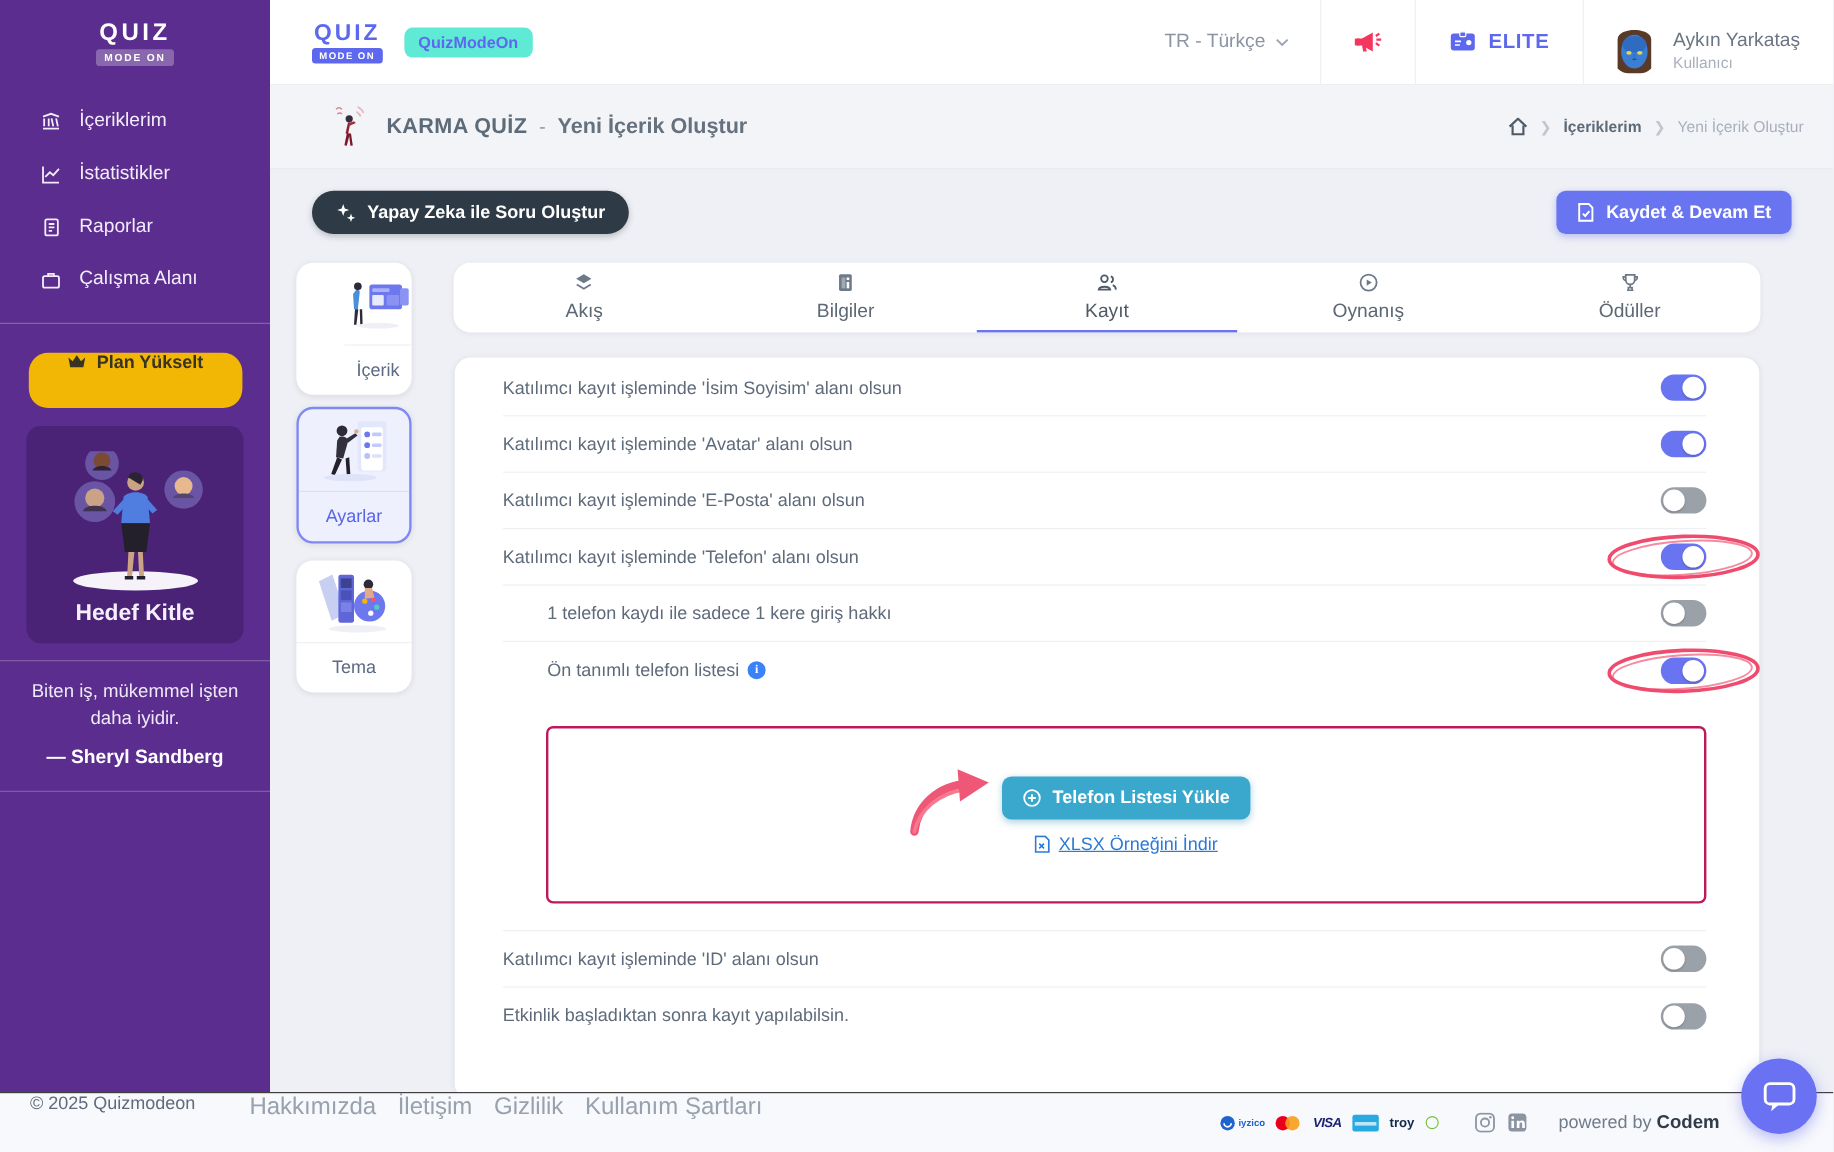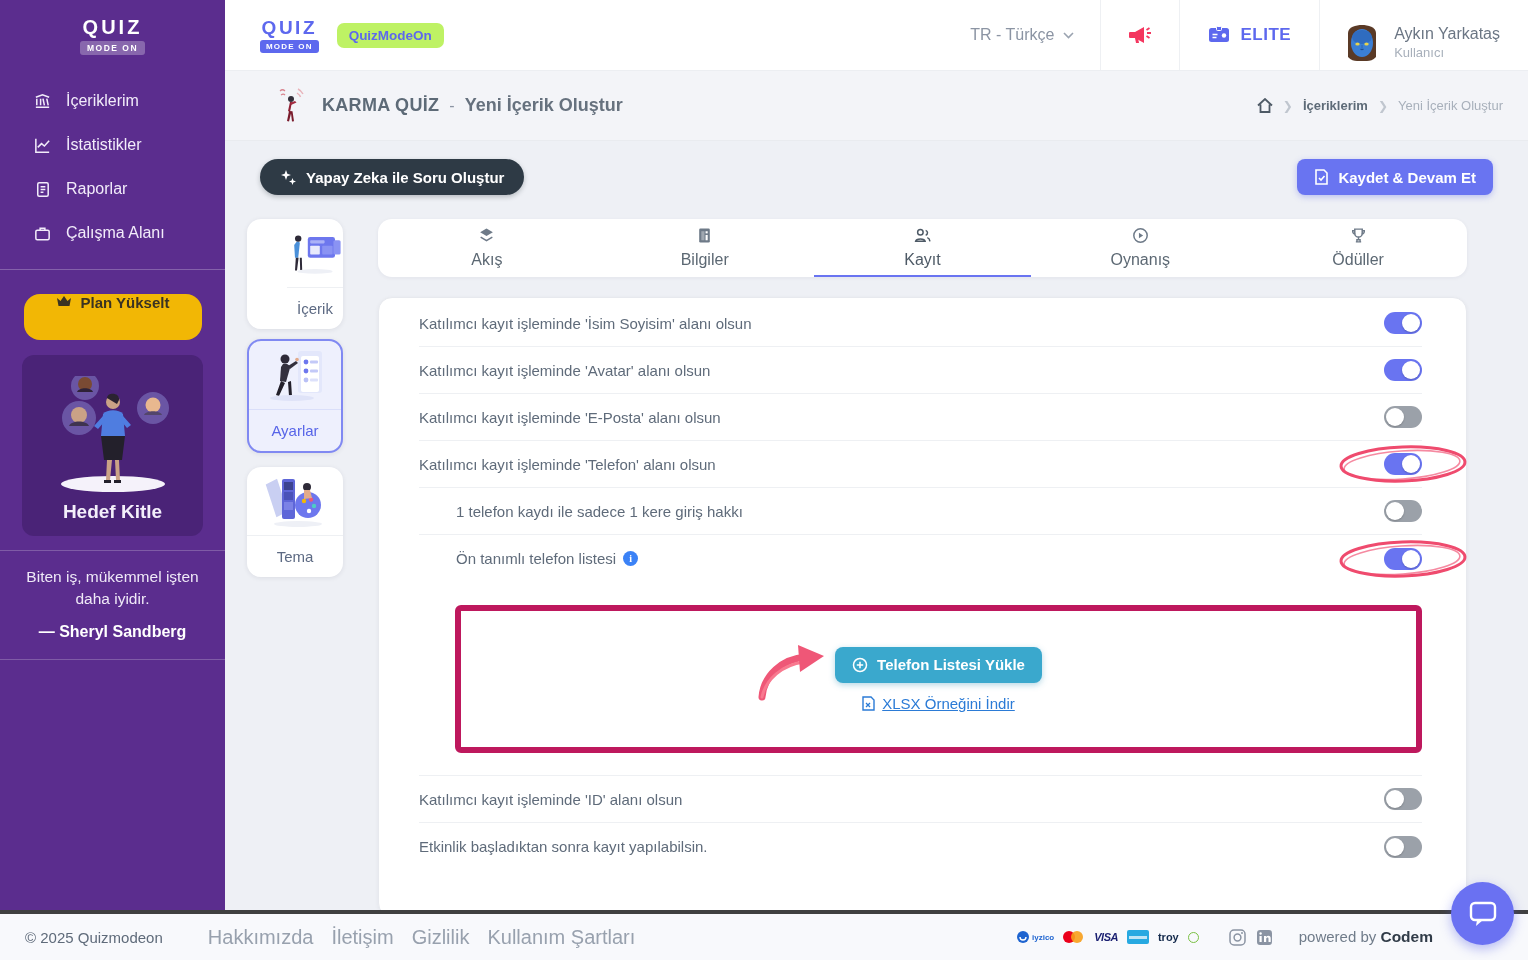--- a/index.html
+++ b/index.html
@@ -24,21 +24,21 @@
   .quote-author { margin-top:12px; font-size:16px; font-weight:bold; color:#ffffff; }
 
   
   .main { flex:1; display:flex; flex-direction:column; min-width:0; }
 
   .topbar { height:71px; background:#fff; border-bottom:1px solid #eceef2; display:flex; align-items:stretch; justify-content:space-between; flex-shrink:0; }
   .brand-cluster { display:flex; align-items:center; gap:18px; padding-left:35px; }
   .hlogo { display:flex; flex-direction:column; align-items:center; gap:1px; }
   .hlogo .q1 { color:#5d68ee; font-weight:bold; font-size:19px; letter-spacing:2.5px; }
   .hlogo .q2 { color:#fff; background:#5d68ee; font-size:8px; font-weight:bold; letter-spacing:1.2px; padding:2px 6px; border-radius:3px; }
-  .brand-pill { background:#bef264; color:#5d68ee; font-size:13.5px; font-weight:bold; padding:5px 12px; border-radius:7px; }
+  .brand-pill { background:#5eead4; color:#5d68ee; font-size:13.5px; font-weight:bold; padding:5px 12px; border-radius:7px; }
   .top-right { display:flex; align-items:stretch; }
   .top-cell { display:flex; align-items:center; border-left:1px solid #eef0f3; cursor:pointer; }
   .lang-cell { gap:9px; padding:0 26px; color:#8b94a3; font-size:16px; border-left:none; }
   .mega-cell { padding:0 26px; }
   .plan-cell { padding:0 28px; gap:10px; color:#5d68ee; font-weight:bold; font-size:17px; letter-spacing:.5px; }
   .user-cell { padding:15px 28px 0 22px; gap:12px; }
   .user-meta { display:flex; flex-direction:column; gap:2px; }
   .user-name { color:#6b7684; font-size:16px; }
   .user-role { color:#a8b0bb; font-size:13px; }
 
@@ -81,28 +81,28 @@
   .srow:last-child { border-bottom:none; }
   .srow-label { font-size:15px; color:#5f6b7a; display:flex; align-items:center; gap:7px; }
   .srow.indent .srow-label { padding-left:37px; }
   .toggle-cell { position:relative; width:38px; height:22px; flex-shrink:0; }
   .toggle { position:absolute; inset:0; border-radius:11px; cursor:pointer; }
   .toggle .knob { position:absolute; top:2px; width:18px; height:18px; border-radius:50%; background:#fff; box-shadow:0 1px 2px rgba(0,0,0,.2); }
   .toggle.on { background:#6974f1; } .toggle.on .knob { right:2px; }
   .toggle.off { background:#9ba1a9; } .toggle.off .knob { left:2px; }
   .ann { position:absolute; left:-46px; top:-10px; width:130px; height:42px; pointer-events:none; }
 
-  .upload-box { border:6px solid #be185d; border-radius:6px; margin:23px 0 22px 36px; height:148px; position:relative; display:flex; flex-direction:column; align-items:center; justify-content:center; gap:12px; }
+  .upload-box { border:2px solid #be185d; border-radius:6px; margin:23px 0 22px 36px; height:148px; position:relative; display:flex; flex-direction:column; align-items:center; justify-content:center; gap:12px; }
   .upload-btn { background:#3aa8cd; color:#fff; border:none; border-radius:8px; height:36px; padding:0 17px; font-size:15px; font-weight:bold; display:flex; align-items:center; gap:9px; cursor:pointer; font-family:inherit; box-shadow:0 2px 6px rgba(40,140,180,.35); }
   .xlsx-link { display:flex; align-items:center; gap:7px; color:#2b7bd6; font-size:15px; text-decoration:underline; cursor:pointer; }
   .arrow-ann { position:absolute; left:calc(50% - 183px); top:30px; width:72px; height:62px; pointer-events:none; }
   .rows-b { border-top:1px solid #eef0f3; margin-top:0; }
 
   
-  .footer { position:absolute; left:0; right:0; bottom:0; height:50px; background:#f8f9fc; border-top:4px solid #404040; display:flex; align-items:center; padding:0 95px 0 25px; z-index:10; }
+  .footer { position:absolute; left:0; right:0; bottom:0; height:50px; background:#f8f9fc; border-top:1px solid #404040; display:flex; padding:0 95px 0 25px; z-index:10; }
   .copyright { font-size:15px; color:#5f6b7a; }
   .foot-links { display:flex; gap:18px; margin-left:45px; }
   .foot-link { font-size:20px; color:#98a1ae; cursor:pointer; }
   .foot-right { margin-left:auto; display:flex; align-items:center; gap:10px; }
   .pay-icons { display:flex; align-items:center; gap:9px; margin-right:20px; }
   .soc-icons { display:flex; align-items:center; gap:10px; margin-right:16px; }
   .powered { font-size:15px; color:#707c8a; }
   .powered b { color:#313c48; font-size:15.5px; }
   .visa-txt { font-style:italic; font-weight:bold; font-size:11px; color:#1a1f71; letter-spacing:-.5px; }
   .troy-txt { font-weight:bold; font-size:11px; color:#13294b; }

